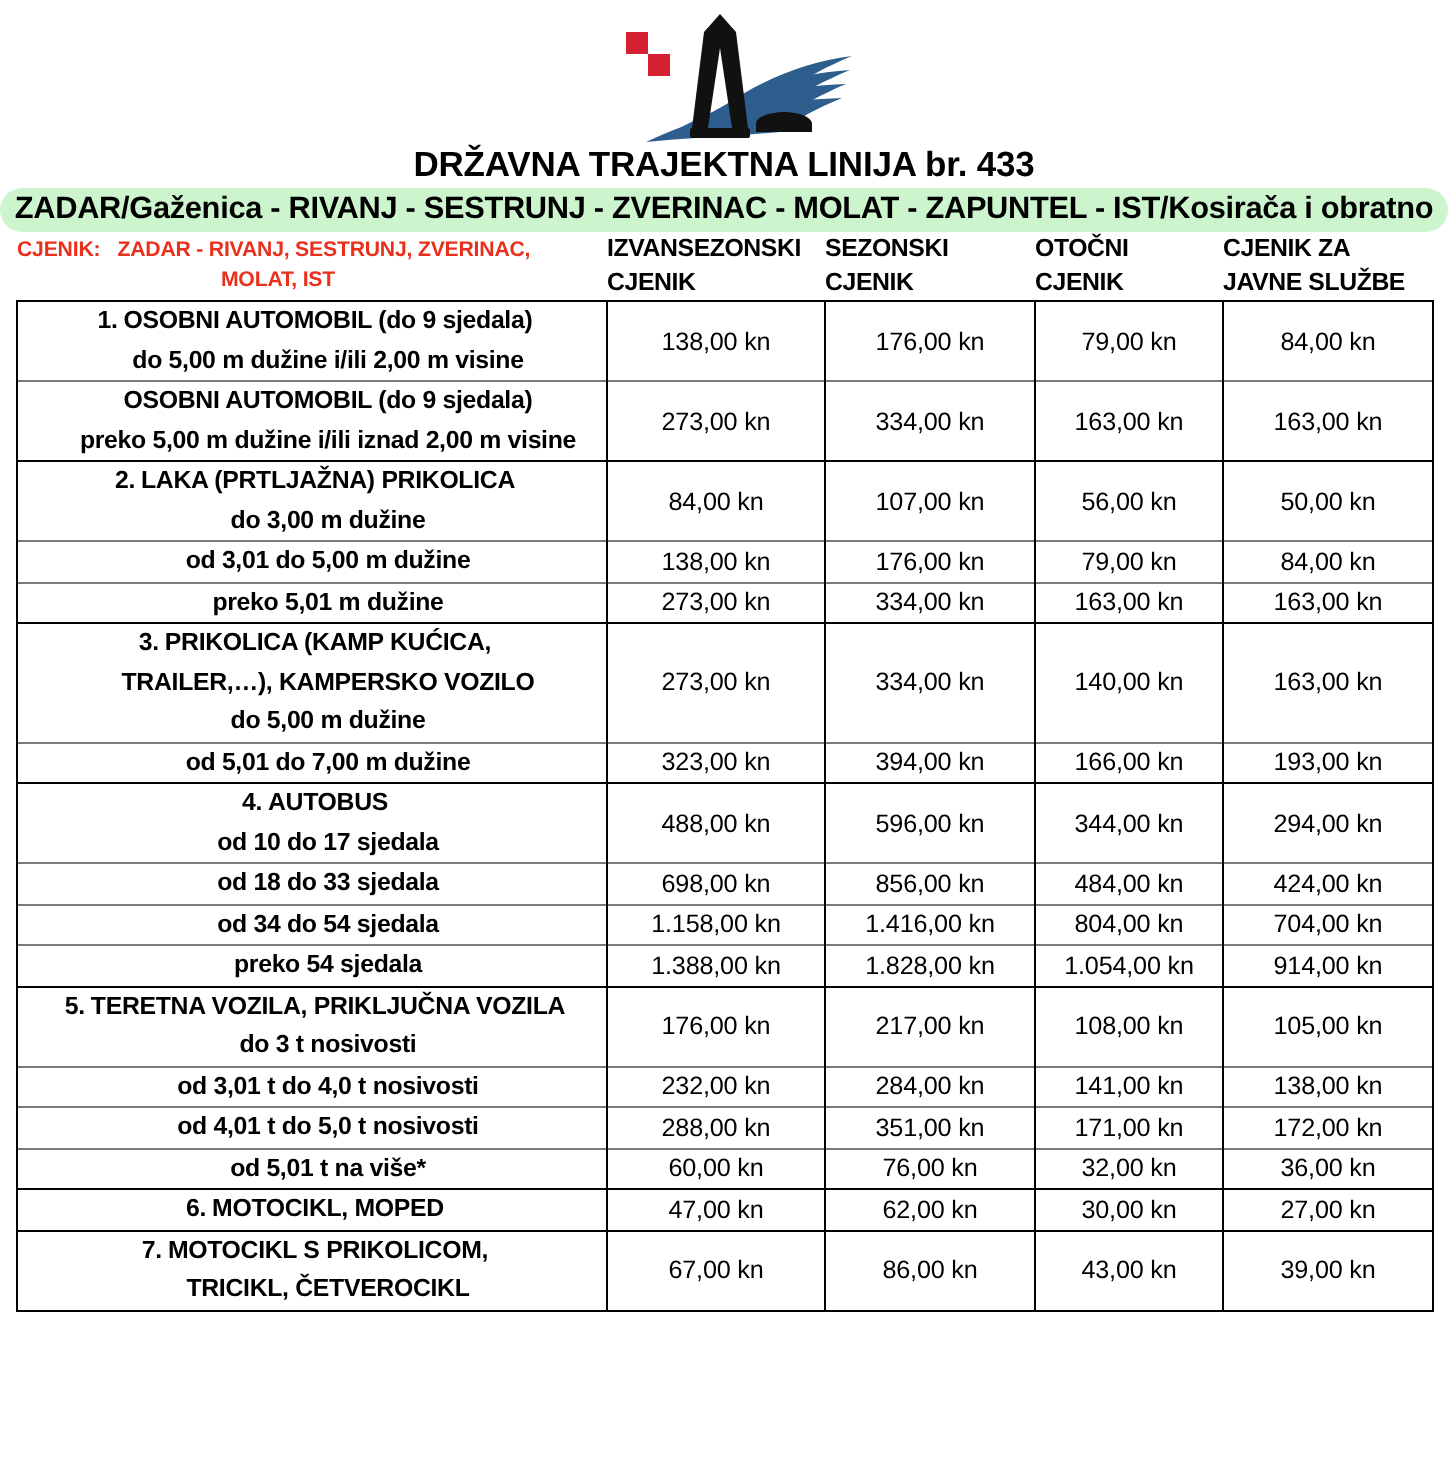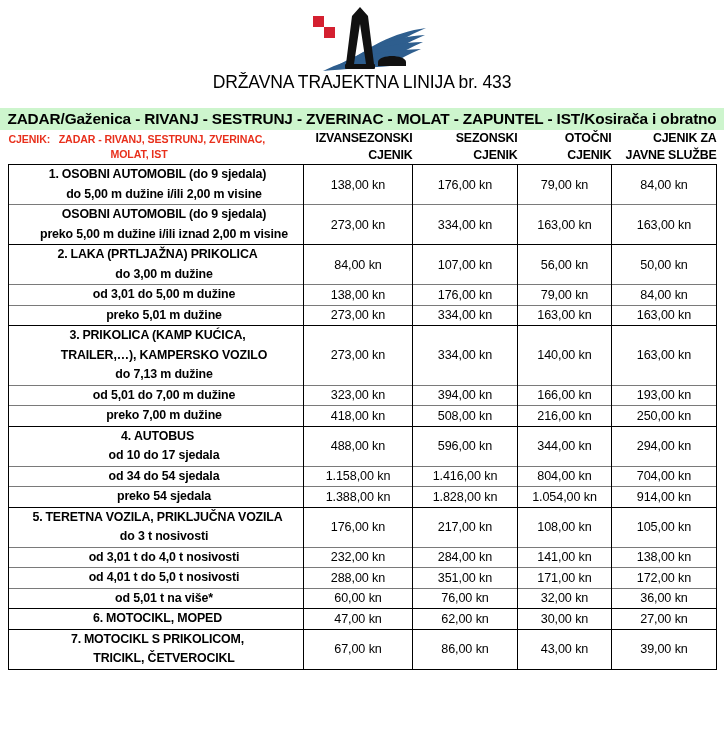--- a/index.html
+++ b/index.html
@@ -30,24 +30,24 @@
     justify-content: center;
     padding-top: 2px;
     box-sizing: border-box;
   }
   .logo-svg { display: block; }
 
   
   .main-title {
     text-align: center;
     font-size: 17.5px;
-    font-weight: normal;
+    font-weight: bold;
     letter-spacing: -0.1px;
     line-height: 20px;
-    padding-bottom: 16px;
+    padding-bottom: 2px;
     white-space: nowrap;
   }
   .route-banner {
     background: #cdf5cd;
     text-align: center;
     font-size: 15.4px;
     font-weight: bold;
     line-height: 22px;
     height: 22px;
     letter-spacing: -0.15px;
@@ -82,21 +82,21 @@
   .hdr-cjenik {
     color: #e8301c;
     font-weight: bold;
     font-size: 10.6px;
     line-height: 15px;
     padding: 6px 0 8px 8px;
     letter-spacing: -0.1px;
   }
   .hdr-cjenik .l2 { display:block; text-align:center; padding-right:34px; }
   .hdr-col {
-    text-align: right;
+    text-align: left;
     font-weight: bold;
     font-size: 12.4px;
     line-height: 17px;
     padding-bottom: 8px;
     letter-spacing: -0.2px;
   }
   .hdr-col span { display: block; }
 
   
   table.pricelist tbody td {
@@ -157,21 +157,21 @@
 
       <g fill="#d42030">
         <rect x="31" y="14" width="11" height="11"></rect>
         <rect x="42" y="25" width="11" height="11"></rect>
       </g>
     </svg>
   </div>
 
   <div class="main-title">DRŽAVNA TRAJEKTNA LINIJA  br. 433</div>
 
-  <div class="route-banner" style="background: rgb(205, 245, 205);">ZADAR/Gaženica - RIVANJ - SESTRUNJ - ZVERINAC - MOLAT - ZAPUNTEL - IST/Kosirača i obratno</div>
+  <div class="route-banner" style="background: rgb(205, 245, 205); border-radius: 11px;">ZADAR/Gaženica - RIVANJ - SESTRUNJ - ZVERINAC - MOLAT - ZAPUNTEL - IST/Kosirača i obratno</div>
 
   <div class="table-area">
     <table class="pricelist">
       <colgroup>
         <col class="c0">
           <col class="c1">
           <col class="c2">
           <col class="c3">
           <col class="c4">
       </colgroup>
@@ -246,57 +246,57 @@
             </td>
             <td class="price firstcol">273,00 kn</td>
             <td class="price">334,00 kn</td>
             <td class="price">163,00 kn</td>
             <td class="price lastcol">163,00 kn</td>
           </tr>
           <tr class="grp-first">
             <td class="label">
               <span class="lbl-line"><span class="lbl-num">3.</span>PRIKOLICA  (KAMP KUĆICA,</span>
               <span class="lbl-line lbl-ind">TRAILER,…), KAMPERSKO VOZILO</span>
-              <span class="lbl-line lbl-ind">do 7,13 m dužine</span>
+              <span class="lbl-line lbl-ind">do 5,00 m dužine</span>
             </td>
             <td class="price firstcol">273,00 kn</td>
             <td class="price">334,00 kn</td>
             <td class="price">140,00 kn</td>
             <td class="price lastcol">163,00 kn</td>
           </tr>
           <tr class="sub">
             <td class="label">
               <span class="lbl-line lbl-ind">od 5,01 do 7,00 m dužine</span>
             </td>
             <td class="price firstcol">323,00 kn</td>
             <td class="price">394,00 kn</td>
             <td class="price">166,00 kn</td>
             <td class="price lastcol">193,00 kn</td>
           </tr>
-          <tr class="sub">
-            <td class="label">
-              <span class="lbl-line lbl-ind">preko 7,00 m dužine</span>
-            </td>
-            <td class="price firstcol">418,00 kn</td>
-            <td class="price">508,00 kn</td>
-            <td class="price">216,00 kn</td>
-            <td class="price lastcol">250,00 kn</td>
-          </tr>
           <tr class="grp-first">
             <td class="label">
               <span class="lbl-line"><span class="lbl-num">4.</span>AUTOBUS</span>
               <span class="lbl-line lbl-ind">od 10 do 17 sjedala</span>
             </td>
             <td class="price firstcol">488,00 kn</td>
             <td class="price">596,00 kn</td>
             <td class="price">344,00 kn</td>
             <td class="price lastcol">294,00 kn</td>
           </tr>
           <tr class="sub">
             <td class="label">
+              <span class="lbl-line lbl-ind">od 18 do 33 sjedala</span>
+            </td>
+            <td class="price firstcol">698,00 kn</td>
+            <td class="price">856,00 kn</td>
+            <td class="price">484,00 kn</td>
+            <td class="price lastcol">424,00 kn</td>
+          </tr>
+          <tr class="sub">
+            <td class="label">
               <span class="lbl-line lbl-ind">od 34 do 54 sjedala</span>
             </td>
             <td class="price firstcol">1.158,00 kn</td>
             <td class="price">1.416,00 kn</td>
             <td class="price">804,00 kn</td>
             <td class="price lastcol">704,00 kn</td>
           </tr>
           <tr class="sub">
             <td class="label">
               <span class="lbl-line lbl-ind">preko 54 sjedala</span>

